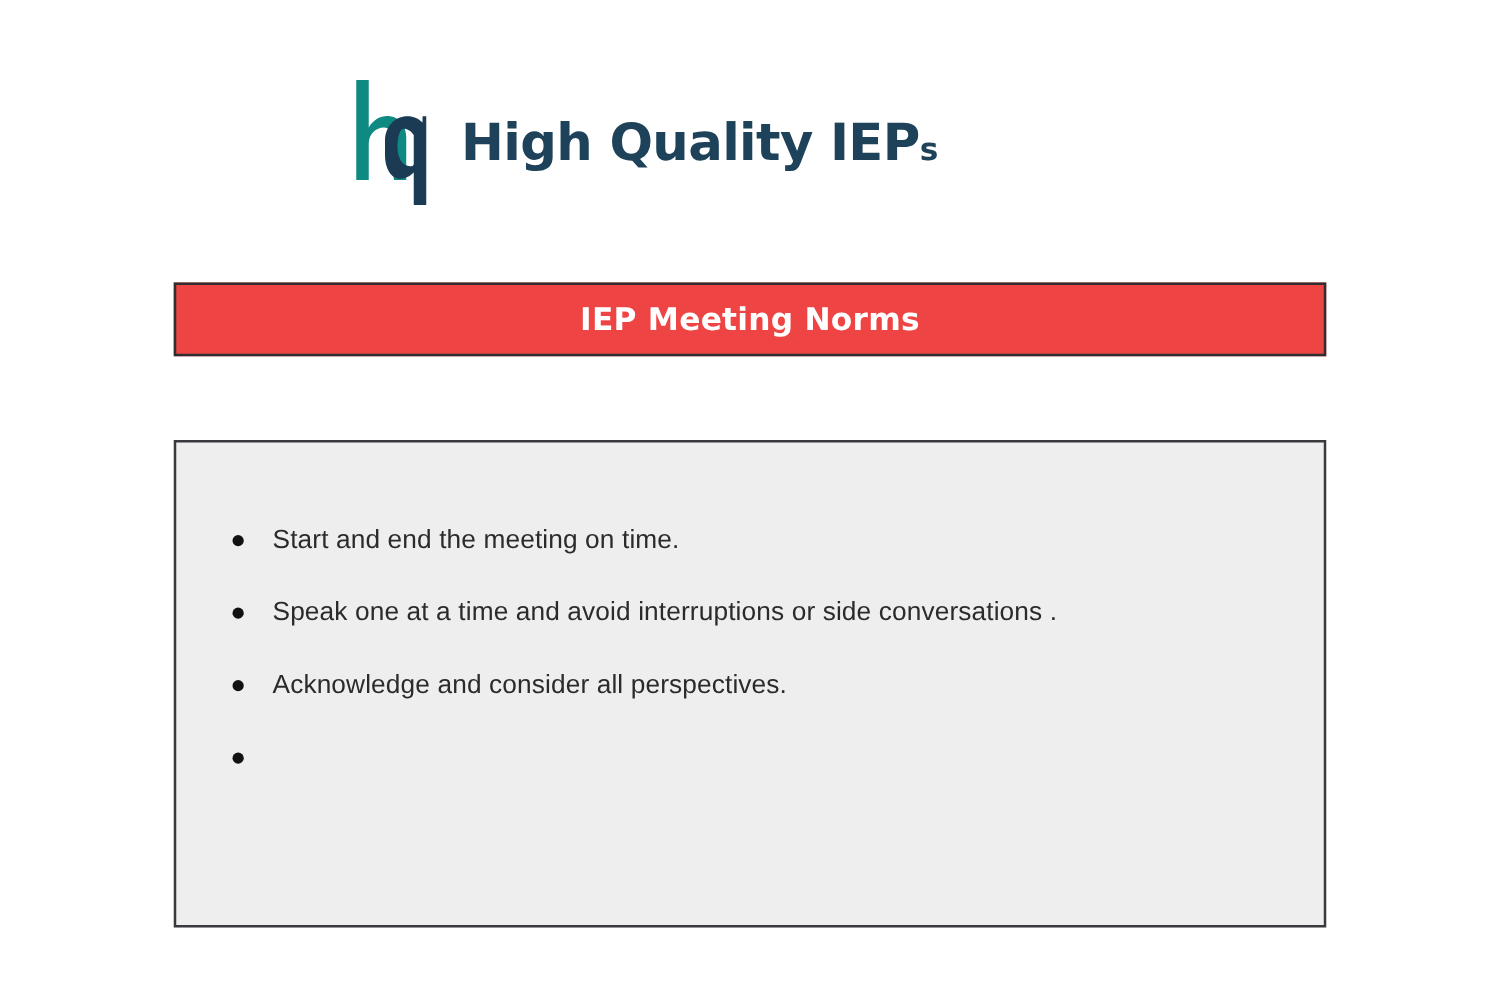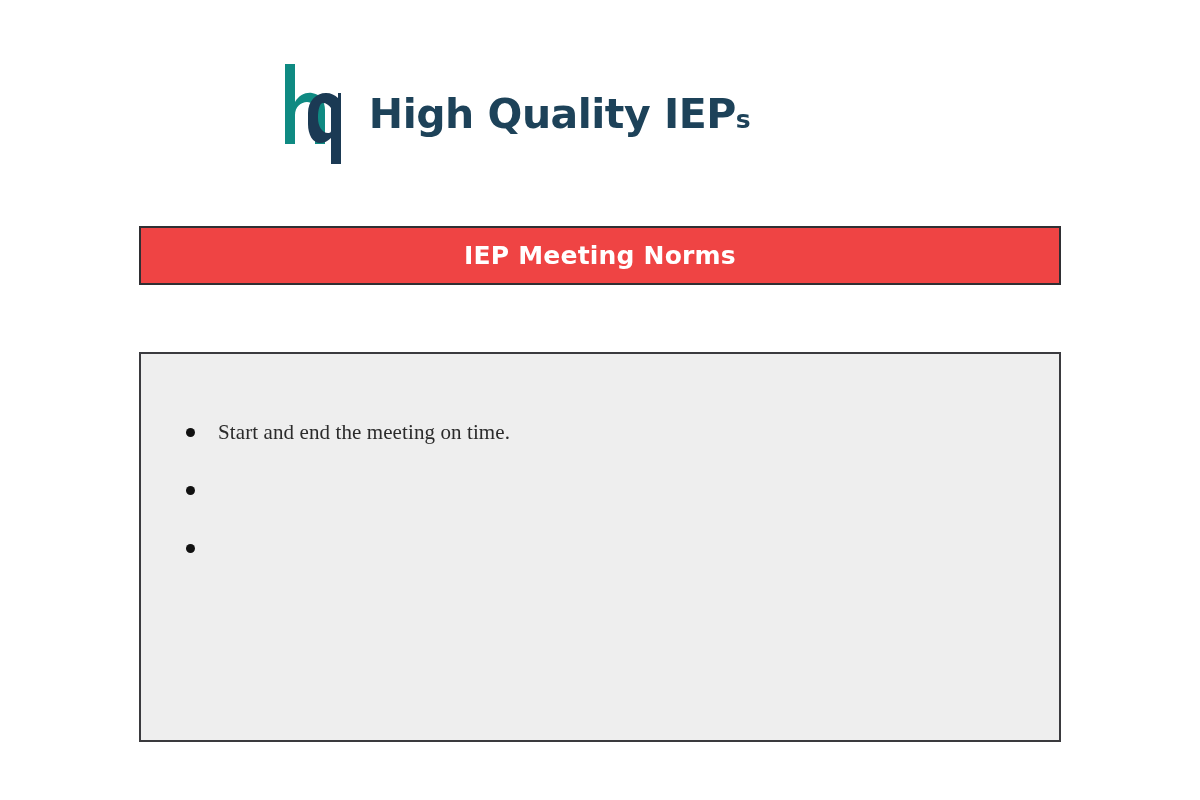--- a/index.html
+++ b/index.html
@@ -98,21 +98,21 @@
   .norm-bullet {
     flex: 0 0 auto;
     width: 9px;
     height: 9px;
     border-radius: 50%;
     background: #111111;
     margin-top: 12px;
     margin-right: 23px;
   }
   .norm-text {
-    font-family: Liberation Serif, serif;
+    font-family: Liberation Sans, sans-serif;
     font-size: 21px;
     line-height: 32px;
     color: #2b2b2b;
     letter-spacing: 0.1px;
   }
 </style>
 </head>
 <body>
 
 <div class="brand-header">
@@ -135,18 +135,23 @@
 </div>
 
 <div class="norms-box">
   <ul class="norms-list">
     <li class="norm-item">
       <span class="norm-bullet"></span>
       <span class="norm-text">Start and end the meeting on time.</span>
     </li>
     <li class="norm-item">
       <span class="norm-bullet"></span>
+      <span class="norm-text">Speak one at a time and avoid interruptions or side conversations .</span>
+    </li>
+    <li class="norm-item">
+      <span class="norm-bullet"></span>
+      <span class="norm-text">Acknowledge and consider all perspectives.</span>
     </li>
     <li class="norm-item">
       <span class="norm-bullet"></span>
     </li>
   </ul>
 </div>
 
 </body></html>

